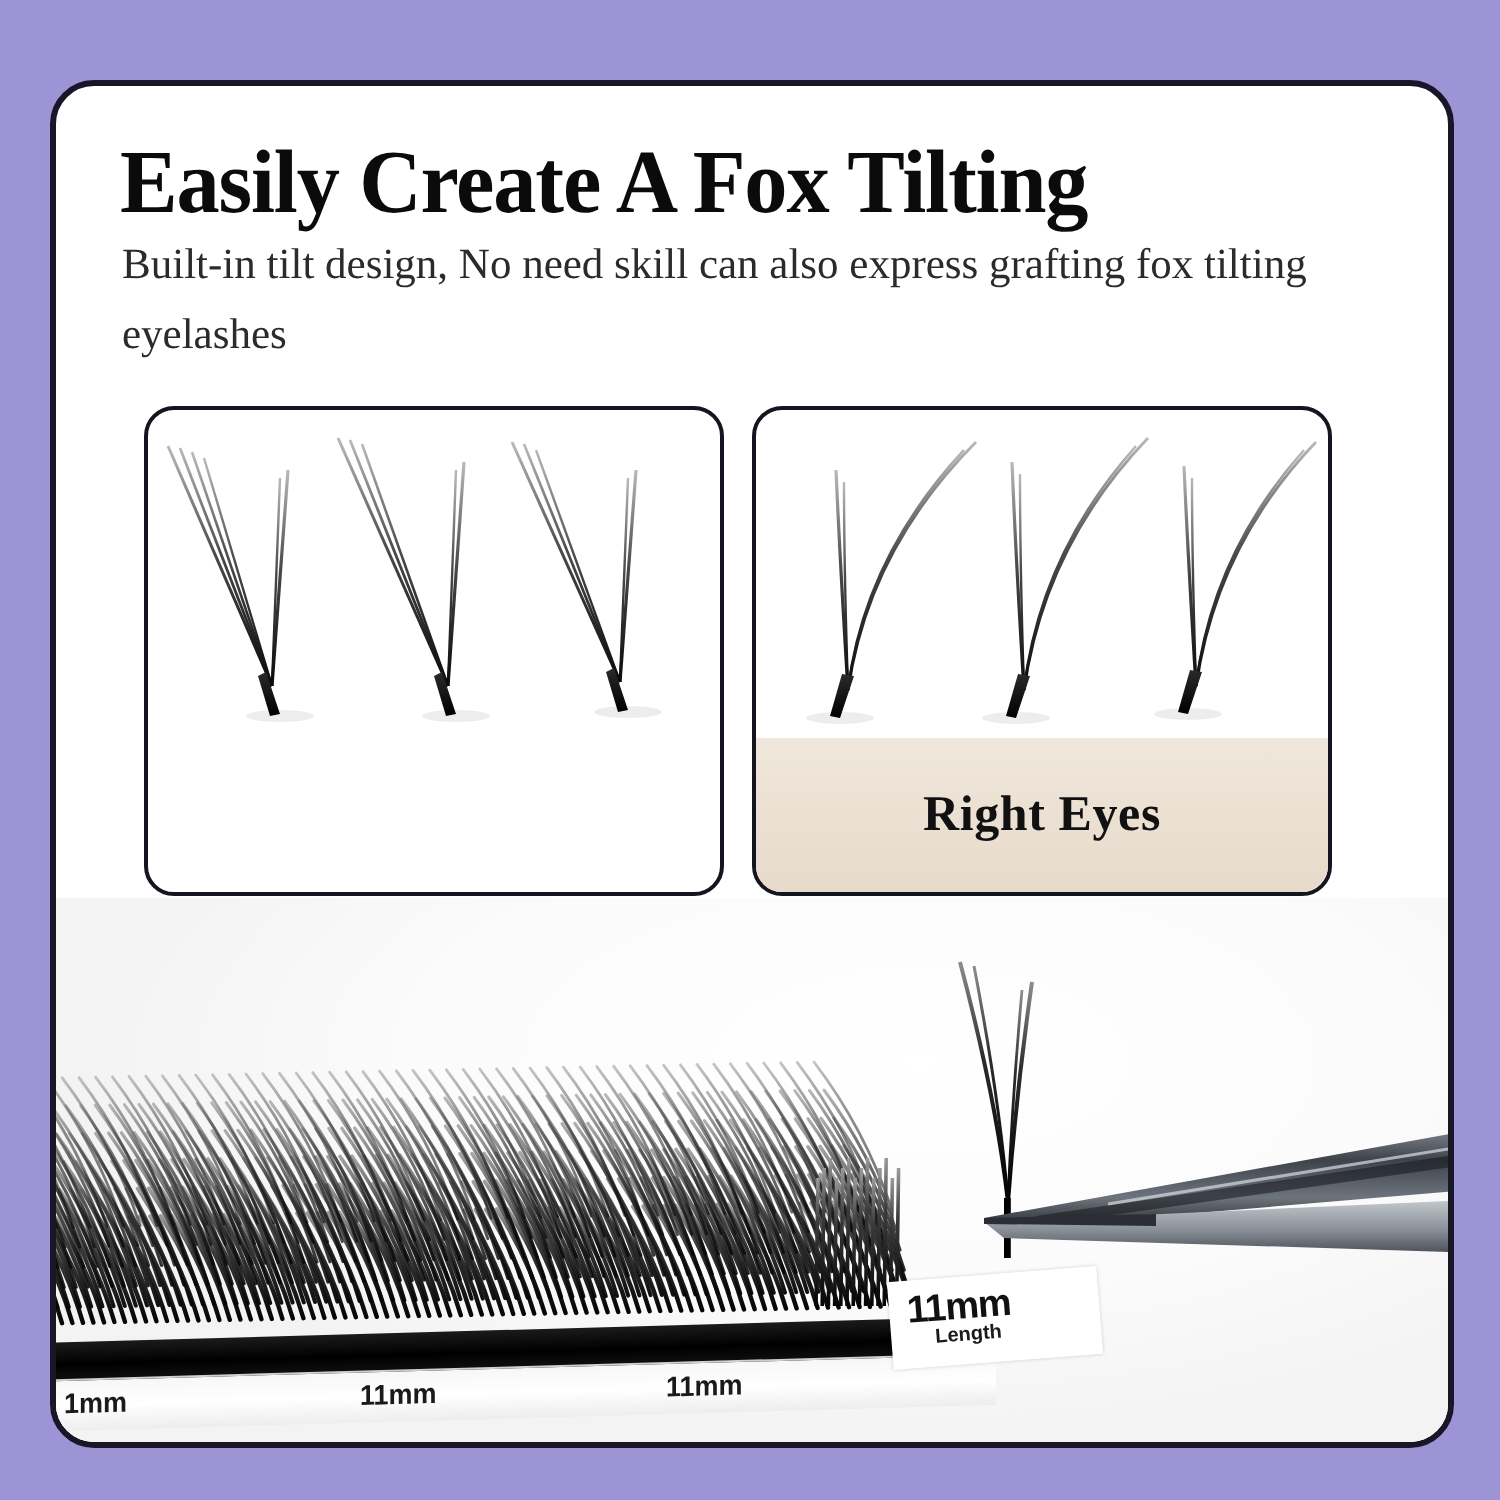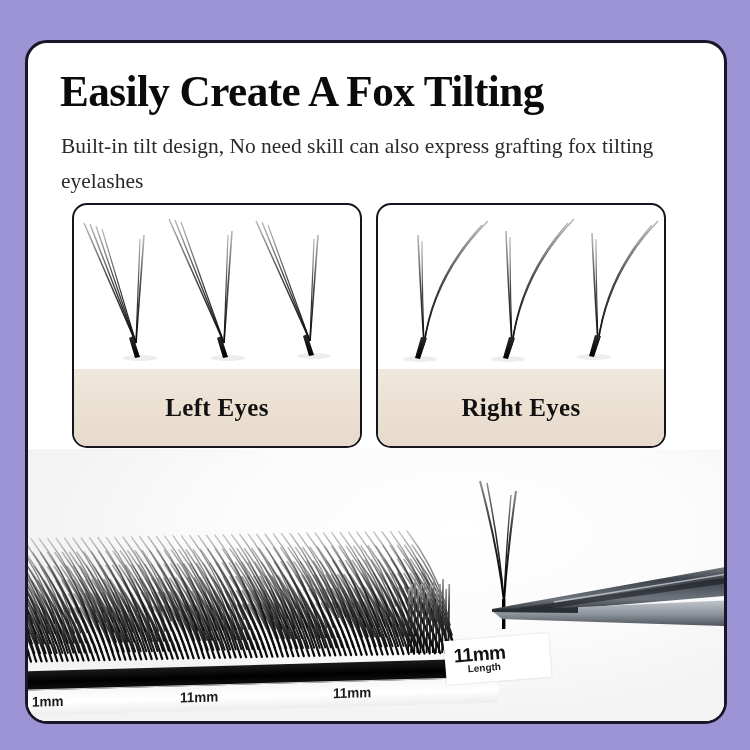--- a/index.html
+++ b/index.html
@@ -42,21 +42,21 @@
     letter-spacing: -0.6px;
     color: #0b0b0b;
     white-space: nowrap;
     transform: scaleX(0.96);
     transform-origin: left center;
   }
 
   #subtitle {
     position: absolute;
     left: 33px;
-    top: 86px;
+    top: 72px;
     width: 625px;
     font-size: 21.5px;
     line-height: 35px;
     color: #2b2b2b;
   }
 
   
   .panel {
     position: absolute;
     top: 160px;
@@ -239,21 +239,20 @@
             <path d="M236 136 L182 16" stroke="url(#fibL)" stroke-width="1.5" fill="none"></path>
             <path d="M236 136 L188 17" stroke="url(#fibL)" stroke-width="1.35" fill="none"></path>
             <path d="M236 136 L194 20" stroke="url(#fibL)" stroke-width="1.2" fill="none"></path>
             <path d="M236 136 L244 30" stroke="url(#fibL)" stroke-width="1.6" fill="none"></path>
             <path d="M236 136 L240 34" stroke="url(#fibL)" stroke-width="1.2" fill="none"></path>
             <path d="M233 129 L240 150 L235 151 L229 131 Z" fill="url(#baseL)"></path>
             <ellipse cx="240" cy="151" rx="17" ry="3" fill="#000" opacity="0.07"></ellipse>
           </g>
         </svg>
       </div>
-      <div class="panel-label">Left Eyes</div>
     </div>
 
     <div class="panel" id="panel-right">
       <div class="panel-stage">
         <svg width="286" height="168" viewBox="0 0 286 168">
           <defs>
             <linearGradient id="fibR" x1="0" y1="0" x2="0" y2="1">
               <stop offset="0%" stop-color="#b9b9b9"></stop>
               <stop offset="45%" stop-color="#4a4a4a"></stop>
               <stop offset="100%" stop-color="#0a0a0a"></stop>

